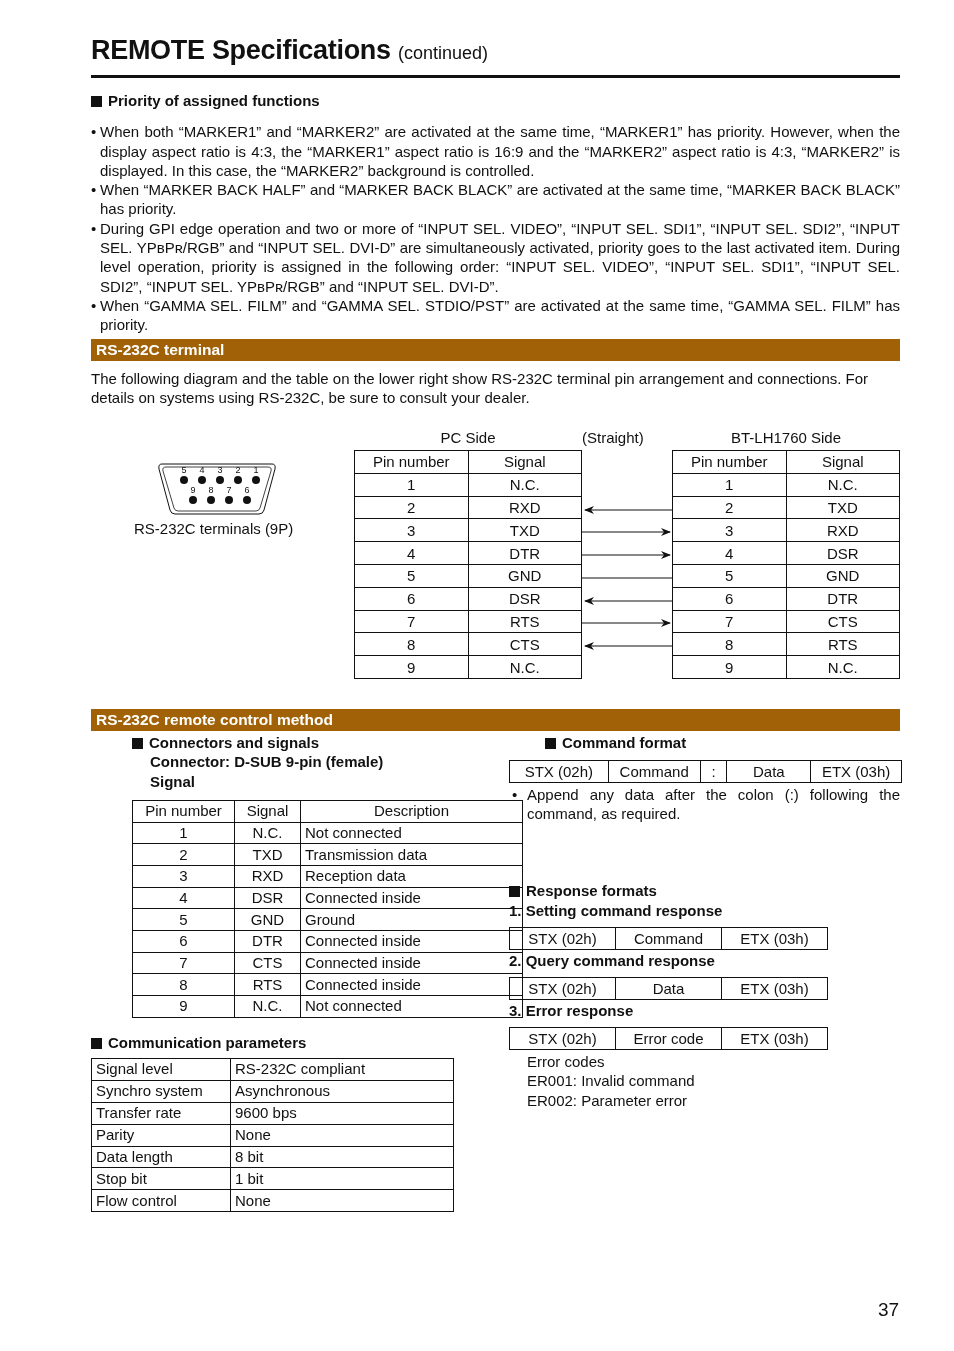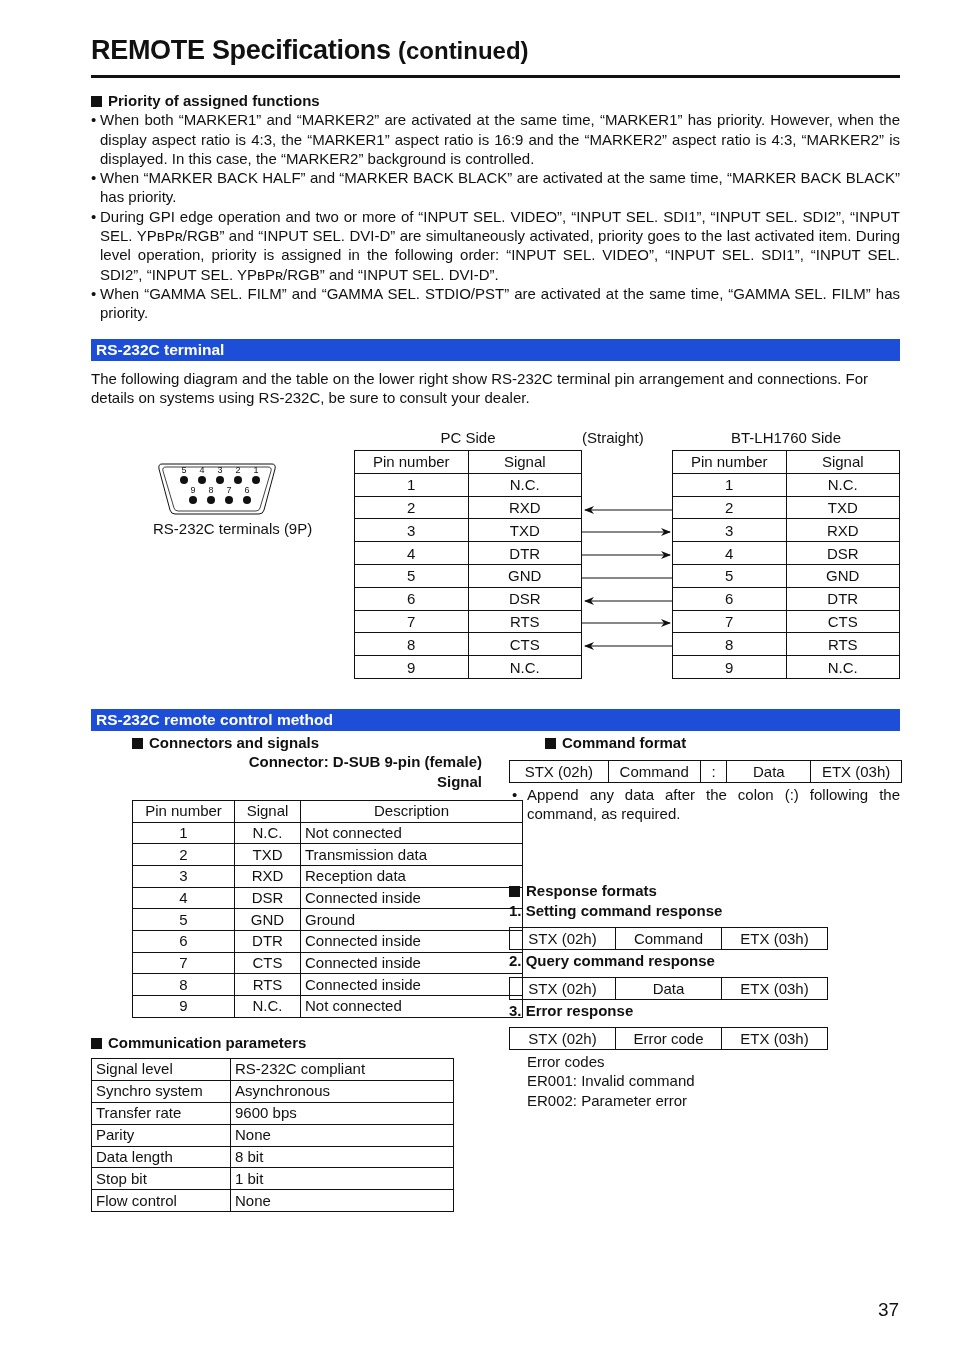--- a/index.html
+++ b/index.html
@@ -1,53 +1,53 @@
 <!DOCTYPE html>
 <html><head>
 <meta charset="utf-8">
 <style>
   * { box-sizing: border-box; margin: 0; padding: 0; }
   html, body { width: 954px; height: 1351px; background: #ffffff; }
   body { position: relative; font-family: "Liberation Sans", sans-serif; color: #111; font-size: 15px; line-height: 19.3px; }
   .abs { position: absolute; }
 
   .title { left: 91px; top: 33px; font-size: 27px; font-weight: bold; line-height: 34px; letter-spacing: -0.3px; }
-  .title .cont { font-size: 24px; font-weight: bold; letter-spacing: 0; }
+  .title .cont { font-size: 18px; font-weight: normal; letter-spacing: 0; }
   .rule { left: 91px; top: 75px; width: 809px; height: 3px; background: #111; }
 
   .sq { display: inline-block; width: 11px; height: 11px; background: #111; margin-right: 6px; vertical-align: -1px; }
   .bold { font-weight: bold; }
 
   .priority { left: 91px; top: 91px; width: 809px; }
-  .priority .head { font-weight: bold; margin-bottom: 0; }
+  .priority .head { font-weight: bold; margin-bottom: 12px; }
   .bullets { list-style: none; }
   .bullets li { position: relative; padding-left: 9px; text-align: justify; }
   .bullets li::before { content: "•"; position: absolute; left: 0; top: 0; }
 
-  .bar { background: #1d4ed8; color: #fff; font-weight: bold; font-size: 15.5px; height: 22px; line-height: 22px; padding-left: 5px; }
+  .bar { background: #a16207; color: #fff; font-weight: bold; font-size: 15.5px; height: 22px; line-height: 22px; padding-left: 5px; }
   .bar1 { left: 91px; top: 339px; width: 809px; }
   .bar2 { left: 91px; top: 709px; width: 809px; }
 
   .intro { left: 91px; top: 369px; width: 809px; }
 
-  .conn-label { left: 153px; top: 519px; width: 180px; }
+  .conn-label { left: 134px; top: 519px; width: 180px; }
   .conn-svg { left: 158px; top: 460px; }
 
   .pin-table { border-collapse: collapse; font-size: 15px; }
   .pin-table td { border: 1px solid #111; height: 22.8px; text-align: center; padding: 0; line-height: 21px; }
   .pc-table { left: 354px; top: 450px; width: 228px; }
   .bt-table { left: 672px; top: 450px; width: 228px; }
   .pc-table td, .bt-table td { width: 114px; }
   .pc-caption { left: 354px; top: 428px; width: 228px; text-align: center; }
   .straight-caption { left: 582px; top: 428px; width: 90px; }
   .bt-caption { left: 672px; top: 428px; width: 228px; text-align: center; }
   .arrows { left: 582px; top: 450px; }
 
   .left-col { left: 91px; top: 733px; width: 391px; padding-left: 41px; }
-  .left-col .sub { padding-left: 18px; font-weight: bold; text-align: right; }
+  .left-col .sub { padding-left: 18px; font-weight: bold; }
   .sig-table { border-collapse: collapse; width: 391px; margin-top: 9px; }
   .sig-table td { border: 1px solid #111; height: 21.7px; padding: 0 4px; line-height: 20px; }
   .sig-table td.c { text-align: center; }
   .sig-table col.c1 { width: 102px; } .sig-table col.c2 { width: 66px; }
 
   .comm-head { left: 91px; top: 1033px; }
   .comm-table { left: 91px; top: 1058px; border-collapse: collapse; width: 363px; padding-left: 16px; }
   .comm-table td { border: 1px solid #111; height: 21.9px; padding: 0 4px; line-height: 20px; }
   .comm-table col.k { width: 139px; }
 

